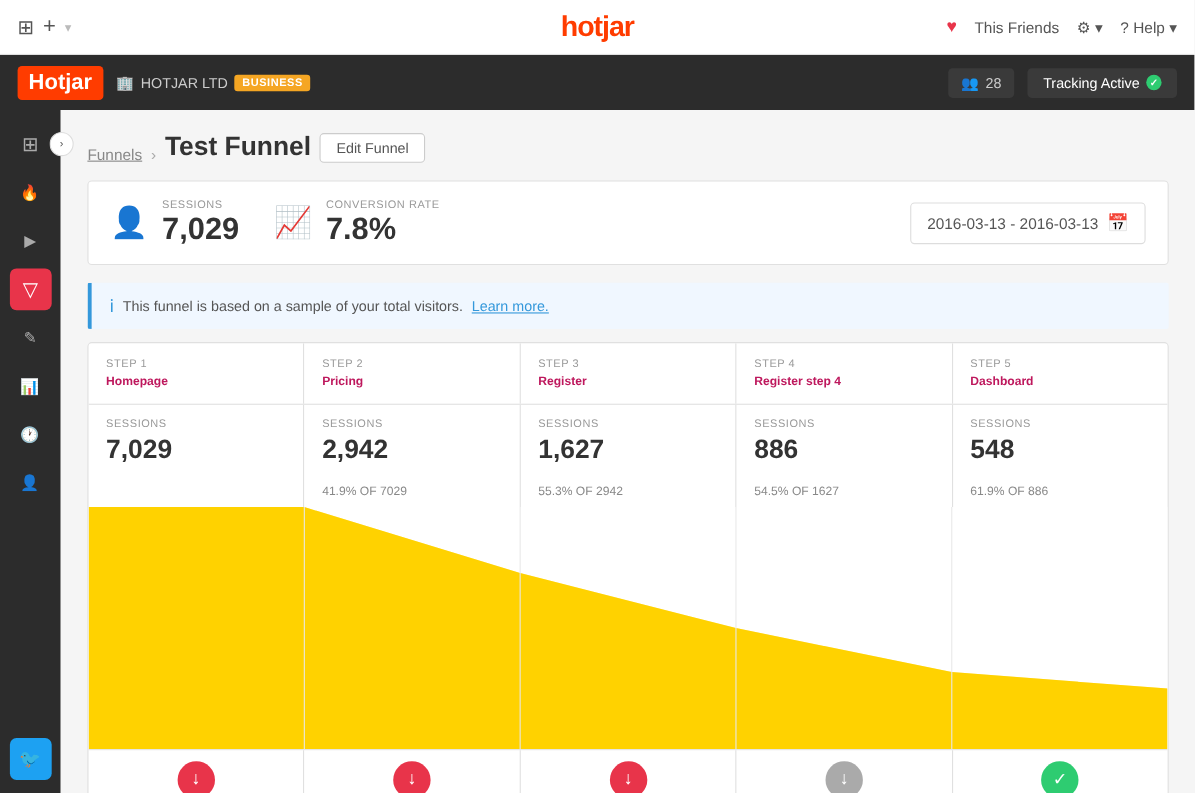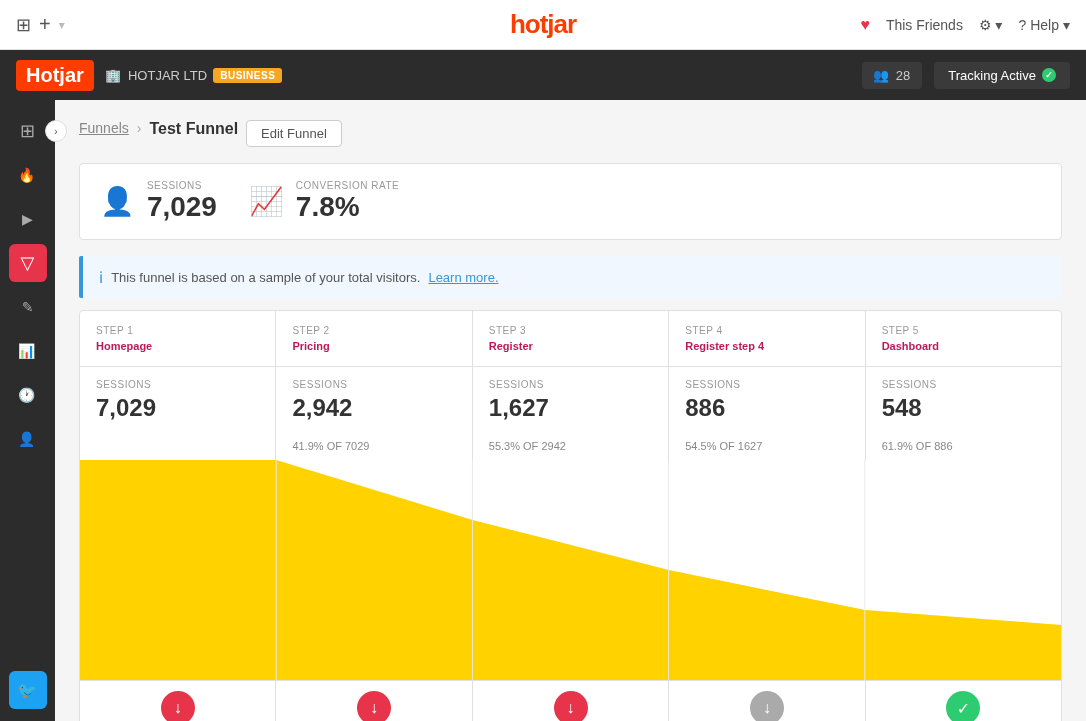--- a/index.html
+++ b/index.html
@@ -42,24 +42,24 @@
     .sidebar-toggle { position: absolute; right: -12px; top: 20px; background: #fff; border: 1px solid #ddd; border-radius: 50%; width: 22px; height: 22px; display: flex; align-items: center; justify-content: center; cursor: pointer; font-size: 10px; color: #555; z-index: 10; }
     .sidebar-item { width: 38px; height: 38px; display: flex; align-items: center; justify-content: center; border-radius: 6px; cursor: pointer; color: #aaa; font-size: 18px; }
     .sidebar-item.active { background: #e8344a; color: #fff; }
     .sidebar-bottom { margin-top: auto; }
     .twitter-btn { width: 38px; height: 38px; background: #1da1f2; border-radius: 6px; display: flex; align-items: center; justify-content: center; color: #fff; font-size: 16px; cursor: pointer; }
 
     
     .content { flex: 1; overflow-y: auto; padding: 20px 24px; background: #f5f5f5; }
 
     
-    .breadcrumb { display: flex; align-items: flex-start; gap: 8px; margin-bottom: 16px; }
+    .breadcrumb { display: flex; align-items: flex-end; gap: 8px; margin-bottom: 16px; }
     .breadcrumb-link { color: #888; font-size: 14px; cursor: pointer; text-decoration: underline; }
     .breadcrumb-sep { color: #aaa; font-size: 14px; }
-    .breadcrumb-current { color: #333; font-size: 16px; font-weight: 600; }
+    .breadcrumb-current { color: #333; font-size: 24px; font-weight: 600; }
     .edit-funnel-btn { background: #fff; border: 1px solid #ccc; color: #555; padding: 5px 14px; border-radius: 4px; font-size: 13px; cursor: pointer; }
 
     
     .stats-card { background: #fff; border: 1px solid #e0e0e0; border-radius: 4px; padding: 16px 20px; margin-bottom: 16px; }
     .stats-row { display: flex; align-items: center; justify-content: space-between; }
     .stat-item { display: flex; align-items: center; gap: 12px; }
     .stat-icon { color: #aaa; font-size: 28px; }
     .stat-label { font-size: 10px; color: #999; letter-spacing: 0.5px; text-transform: uppercase; }
     .stat-value { font-size: 28px; font-weight: 600; color: #333; }
     .date-range { display: flex; align-items: center; gap: 8px; border: 1px solid #ddd; padding: 8px 14px; border-radius: 4px; background: #fff; }
@@ -177,20 +177,24 @@
             </div>
           </div>
           <div class="stat-item">
             <span class="stat-icon">📈</span>
             <div>
               <div class="stat-label">CONVERSION RATE</div>
               <div class="stat-value">7.8%</div>
             </div>
           </div>
         </div>
+        <div class="date-range">
+          <span class="date-text">2016-03-13 - 2016-03-13</span>
+          <span class="calendar-icon">📅</span>
+        </div>
       </div>
     </div>
 
     <div class="info-bar">
       <span class="info-icon">ℹ</span>
       <span>This funnel is based on a sample of your total visitors.</span>
       <span class="info-link">Learn more.</span>
     </div>
 
     <div class="funnel-container">

